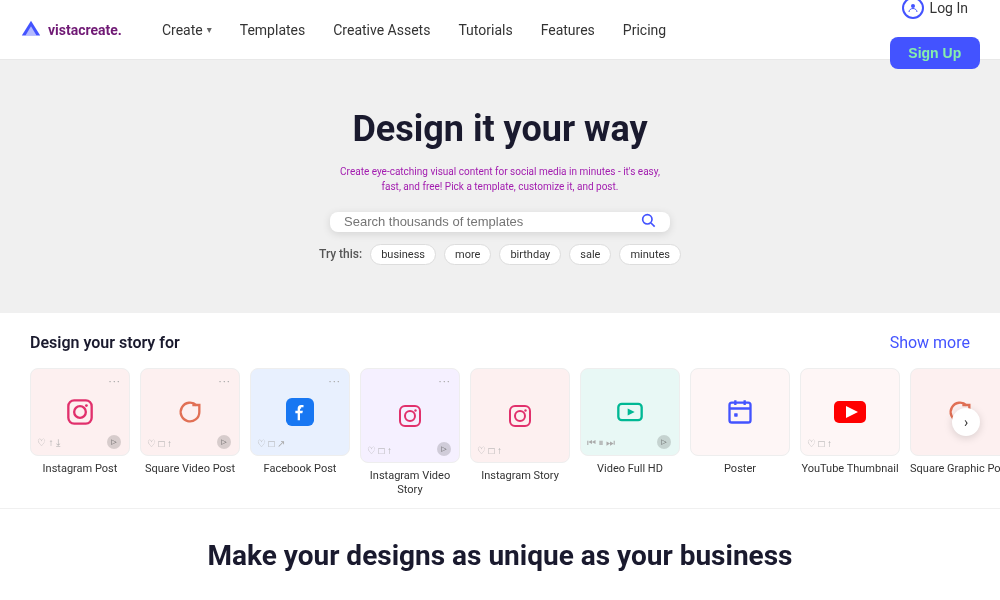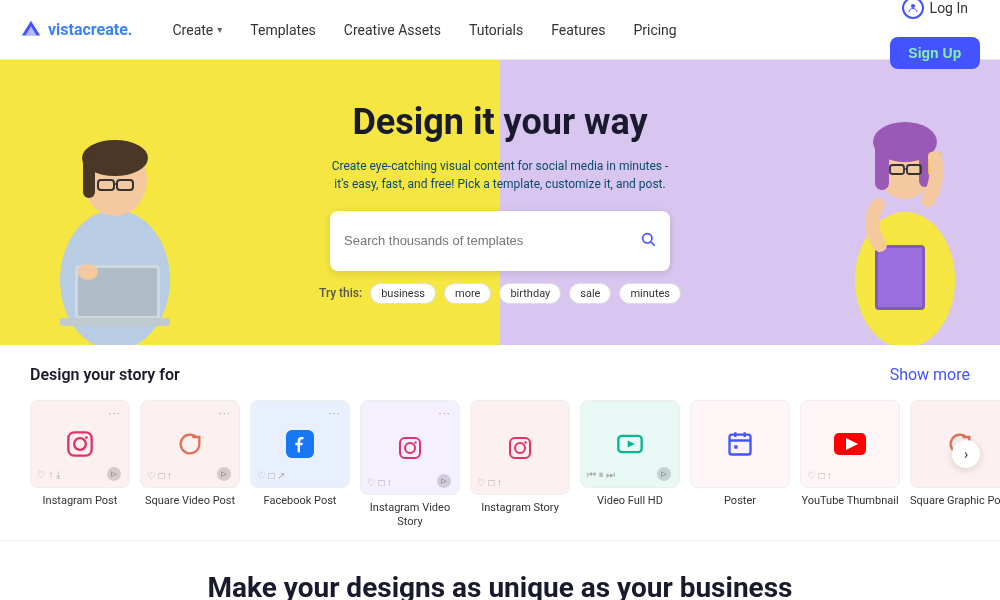--- a/index.html
+++ b/index.html
@@ -20,23 +20,23 @@
       display: flex;
       align-items: center;
       gap: 6px;
       margin-right: 40px;
     }
     .logo-icon {
       width: 22px;
       height: 22px;
     }
     .logo-text {
-      font-size: 16px;
+      font-size: 14px;
       font-weight: 700;
-      color: #3b82f6;
+      color: #701a75;
     }
     .nav-links {
       display: flex;
       align-items: center;
       gap: 28px;
       flex: 1;
     }
     .nav-link {
       font-size: 14px;
       color: #333;
@@ -79,24 +79,25 @@
       font-size: 14px;
       font-weight: 600;
       padding: 8px 18px;
       border-radius: 8px;
       cursor: pointer;
       border: none;
     }
 
     
     .hero {
-      height: 285px;
+      height: 253px;
       display: flex;
       position: relative;
       overflow: hidden;
+      flex-direction: column;
     }
     .hero-left {
       width: 50%;
       background: #f5e642;
       position: relative;
     }
     .hero-right {
       width: 50%;
       background: #d8c5f0;
       position: relative;
@@ -114,33 +115,33 @@
     }
     .hero-title {
       font-size: 36px;
       font-weight: 700;
       color: #1a1a2e;
       text-align: center;
       margin-bottom: 12px;
       line-height: 1.2;
     }
     .hero-subtitle {
-      font-size: 12px;
-      color: #0c4a6e;
+      font-size: 10px;
+      color: #a21caf;
       text-align: center;
       margin-bottom: 18px;
       max-width: 340px;
       line-height: 1.5;
     }
     .search-bar {
       display: flex;
       align-items: center;
       background: #fff;
       border-radius: 8px;
-      padding: 20px 14px;
+      padding: 0 14px;
       width: 340px;
       box-shadow: 0 2px 8px rgba(0,0,0,0.12);
       margin-bottom: 12px;
     }
     .search-input {
       flex: 1;
       border: none;
       outline: none;
       font-size: 13px;
       color: #999;

